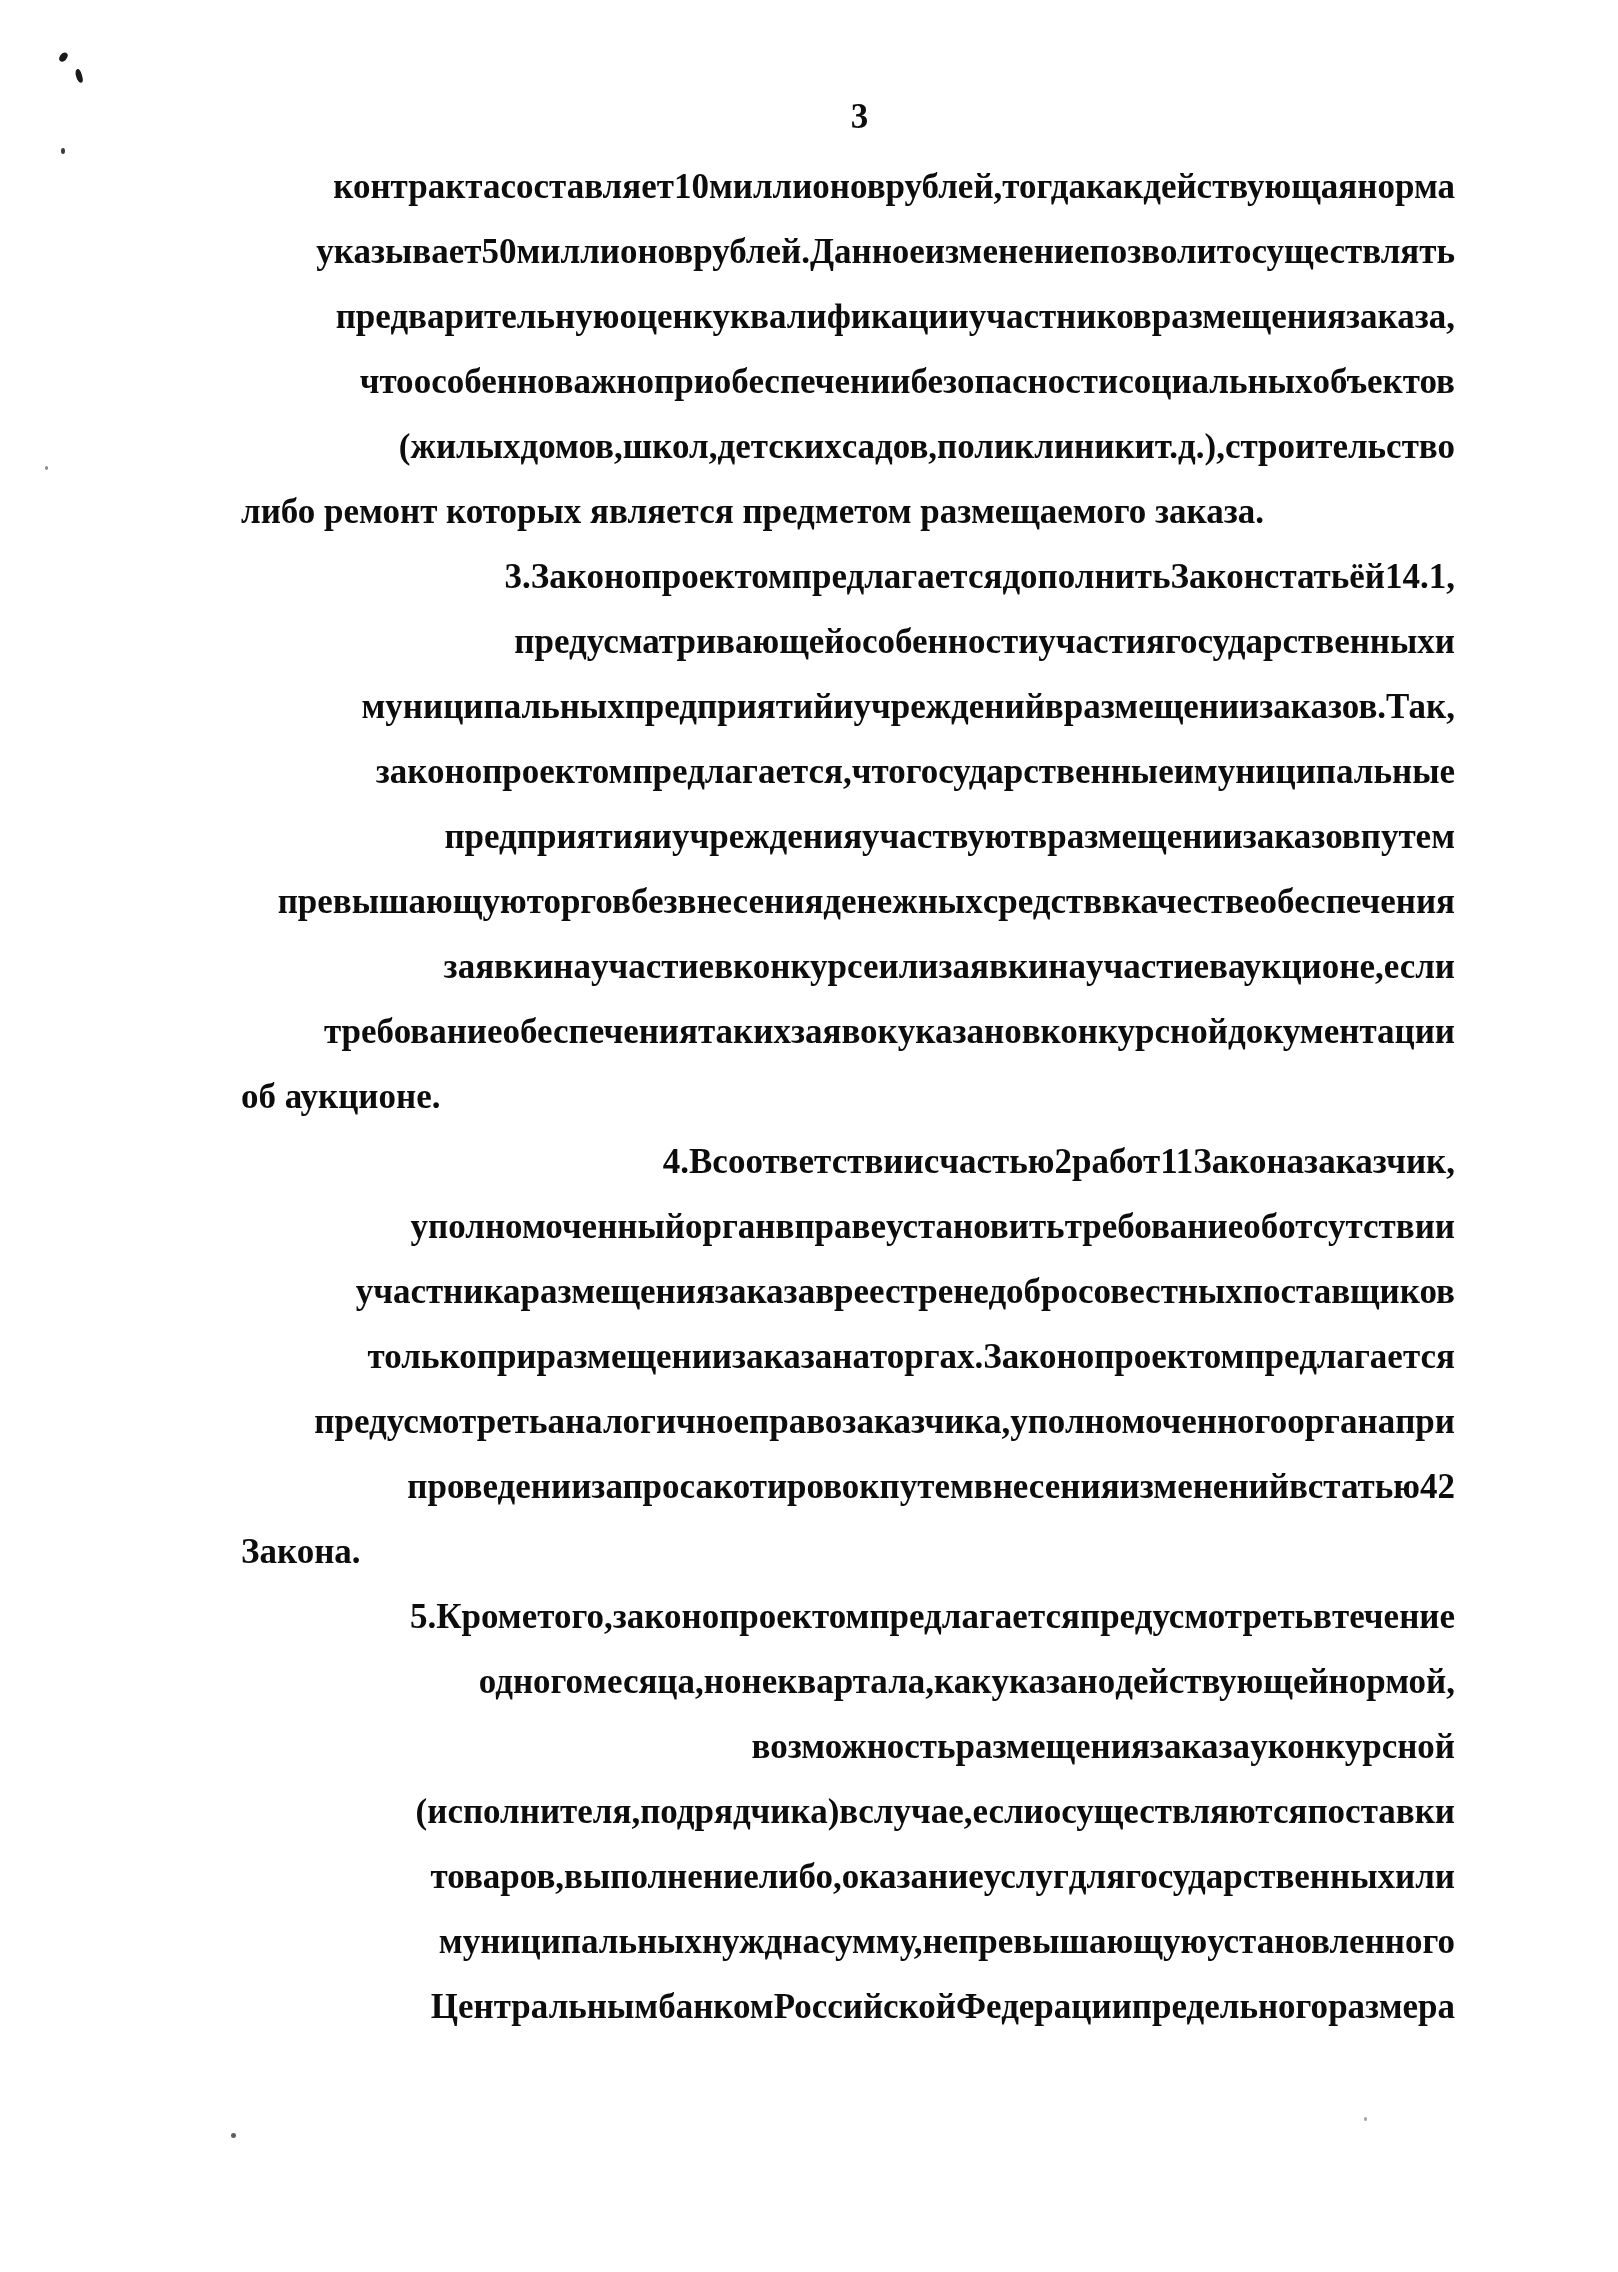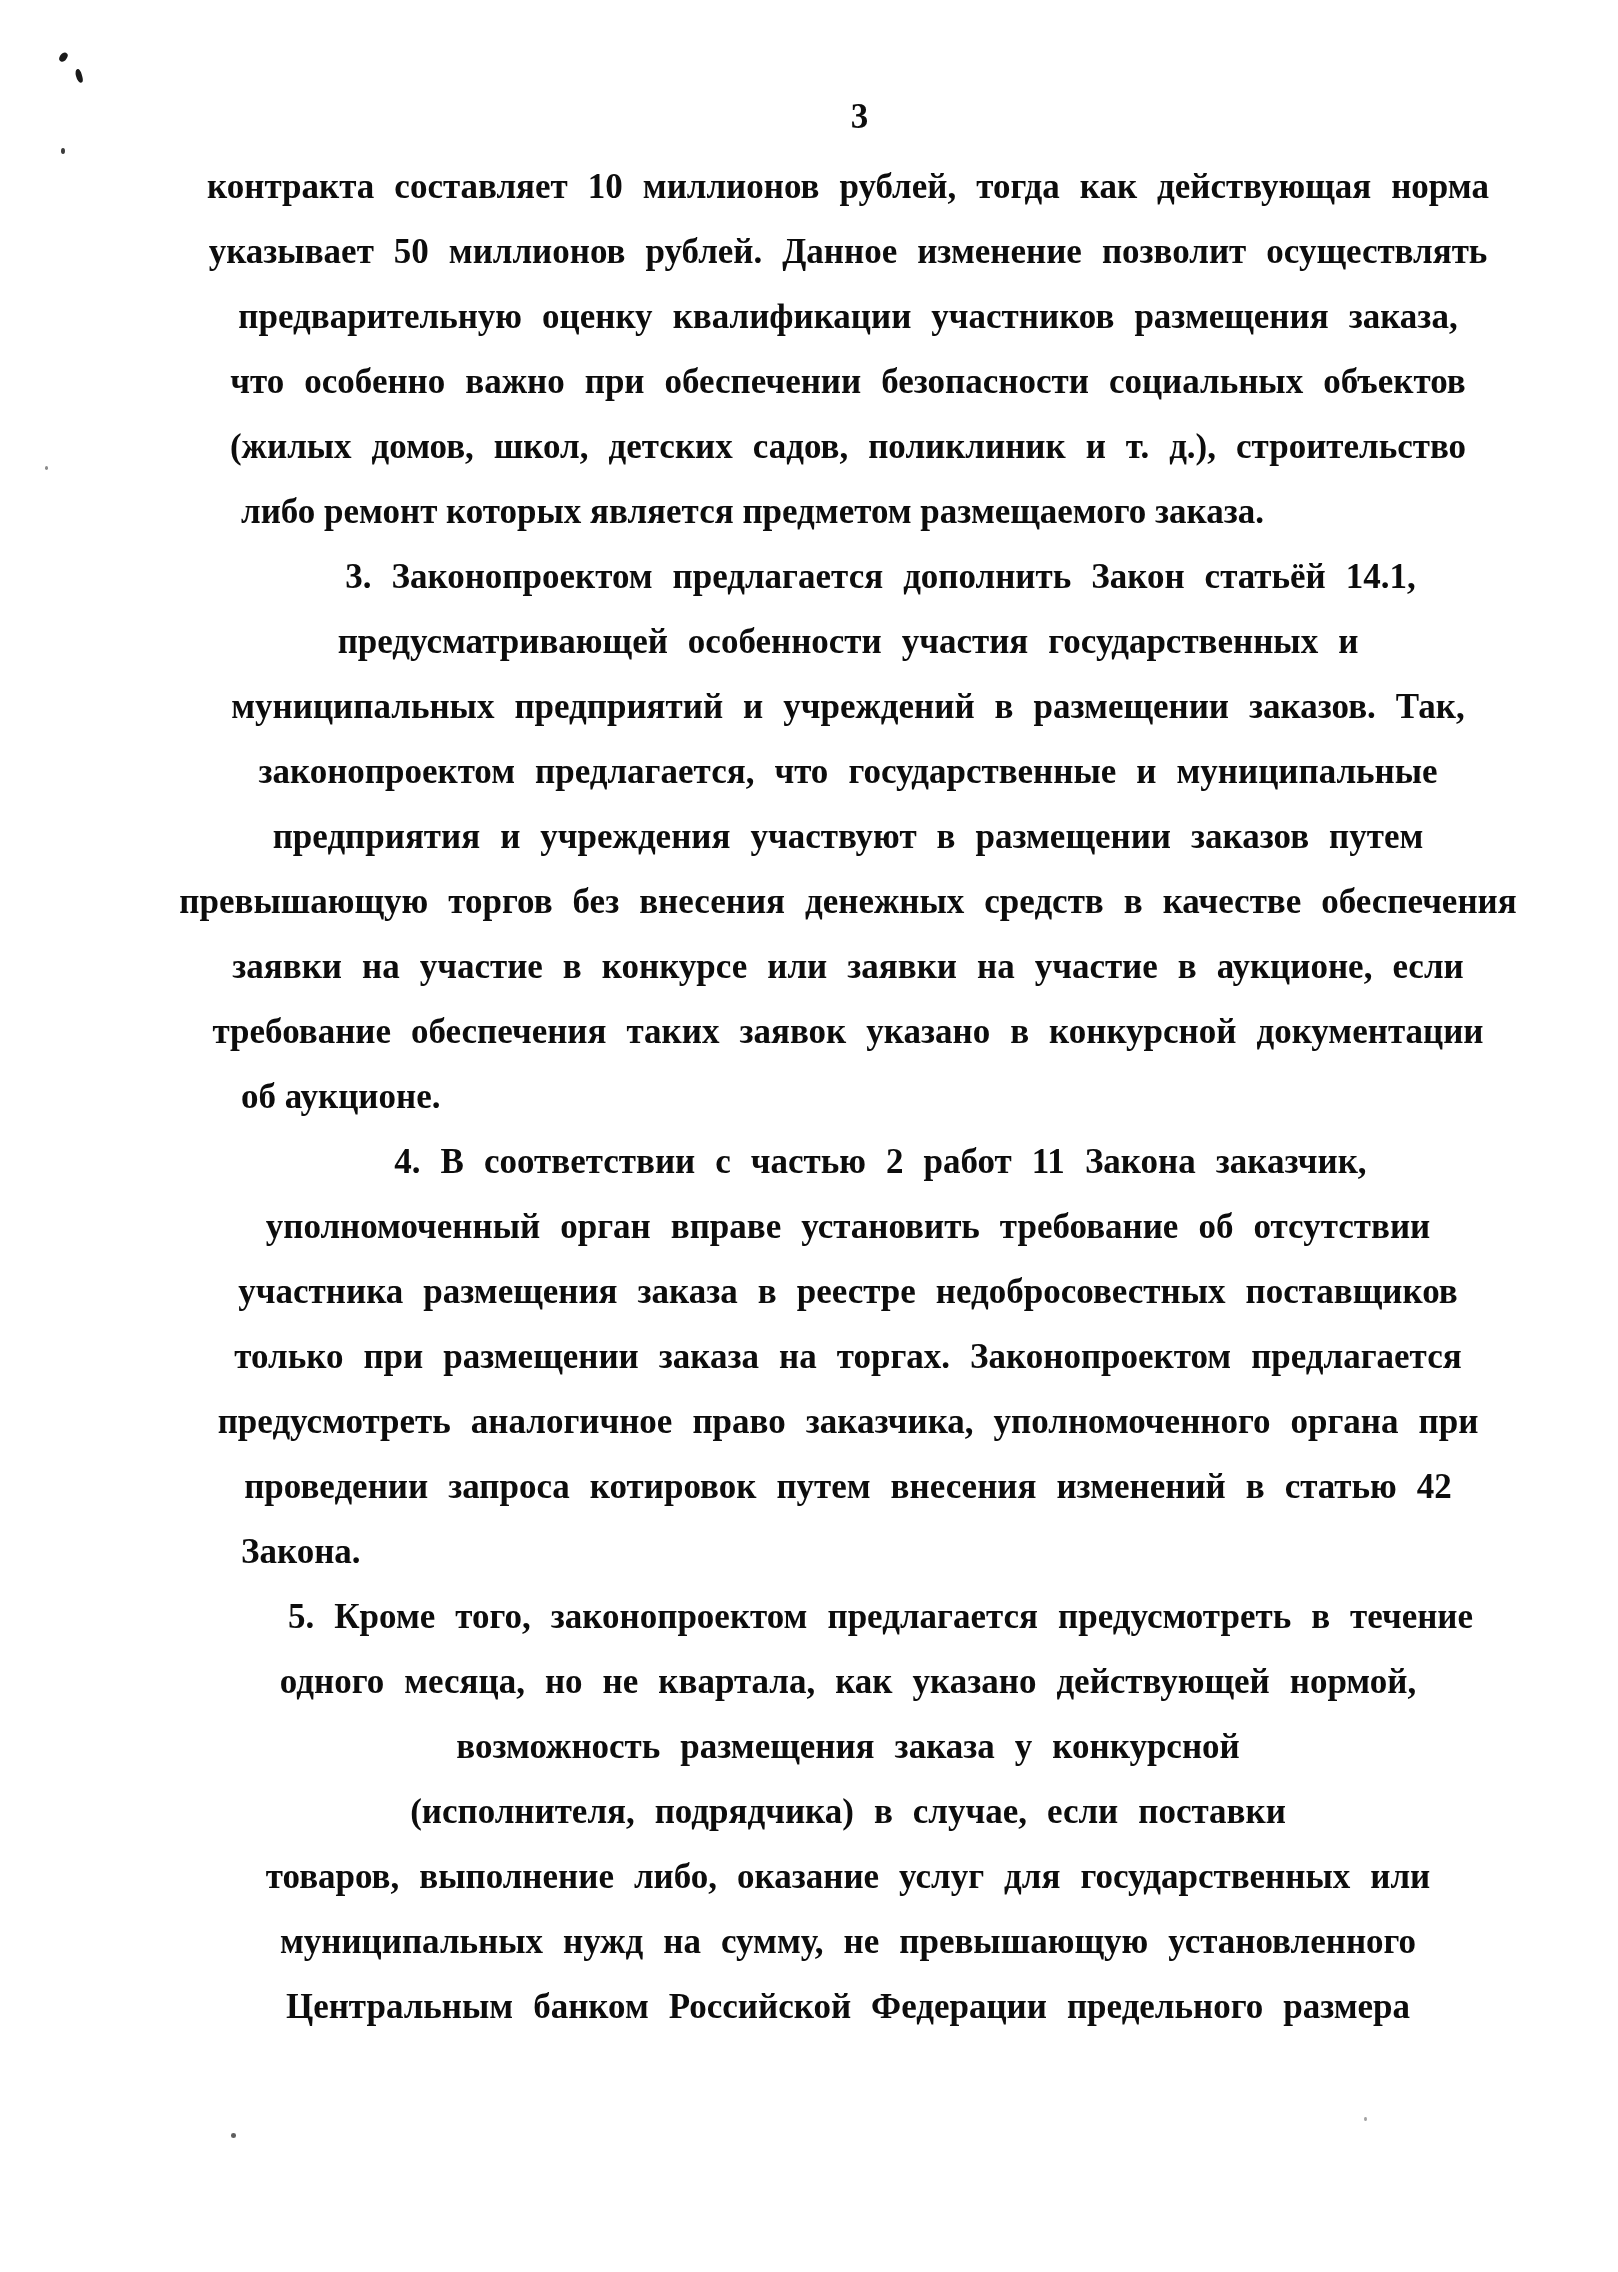--- a/index.html
+++ b/index.html
@@ -44,23 +44,22 @@
   .paragraph { margin: 0; padding: 0; }
   .line {
     height: 65px;
     line-height: 65px;
     text-align: left;
     white-space: nowrap;
   }
   
   .line.just {
     display: flex;
-    justify-content: center;
+    justify-content: flex-end;
     white-space: normal;
-    gap: 20px;
   }
   .line.just span { display: inline-block; }
   .line.indent { padding-left: 65px; }
   
   .speck {
     position: absolute;
     background: #1a1a1a;
     border-radius: 50%;
   }
   .s1 { left: 60px;  top: 52px;   width: 6.5px; height: 9.7px; transform: rotate(28deg); border-radius: 60% 40% 55% 45%; }
@@ -304,20 +303,21 @@
           <span>заказа</span>
           <span>у</span>
           <span>конкурсной</span>
         </div>
         <div class="line just">
           <span>(исполнителя,</span>
           <span>подрядчика)</span>
           <span>в</span>
           <span>случае,</span>
           <span>если</span>
+          <span>осуществляются</span>
           <span>поставки</span>
         </div>
         <div class="line just">
           <span>товаров,</span>
           <span>выполнение</span>
           <span>либо,</span>
           <span>оказание</span>
           <span>услуг</span>
           <span>для</span>
           <span>государственных</span>

